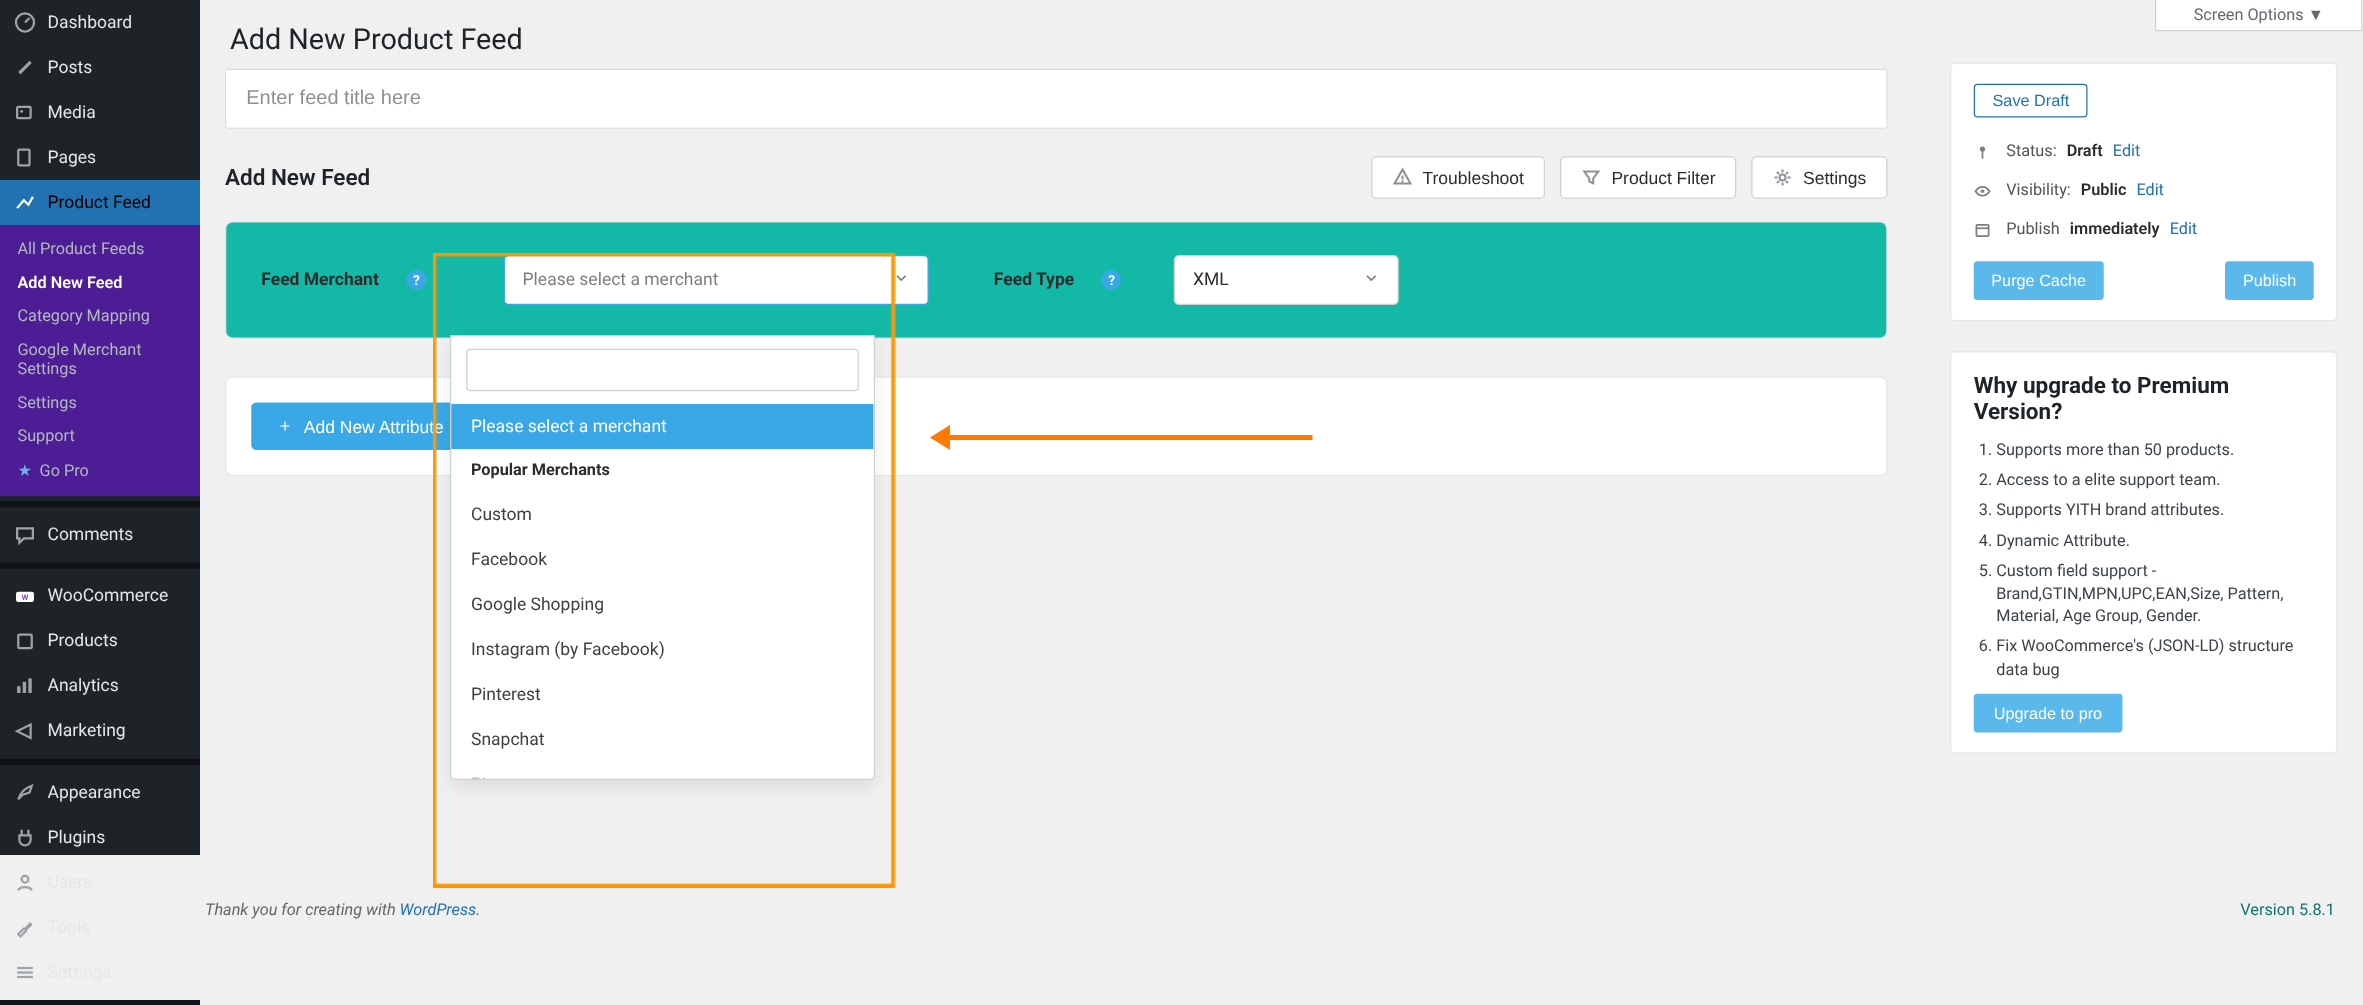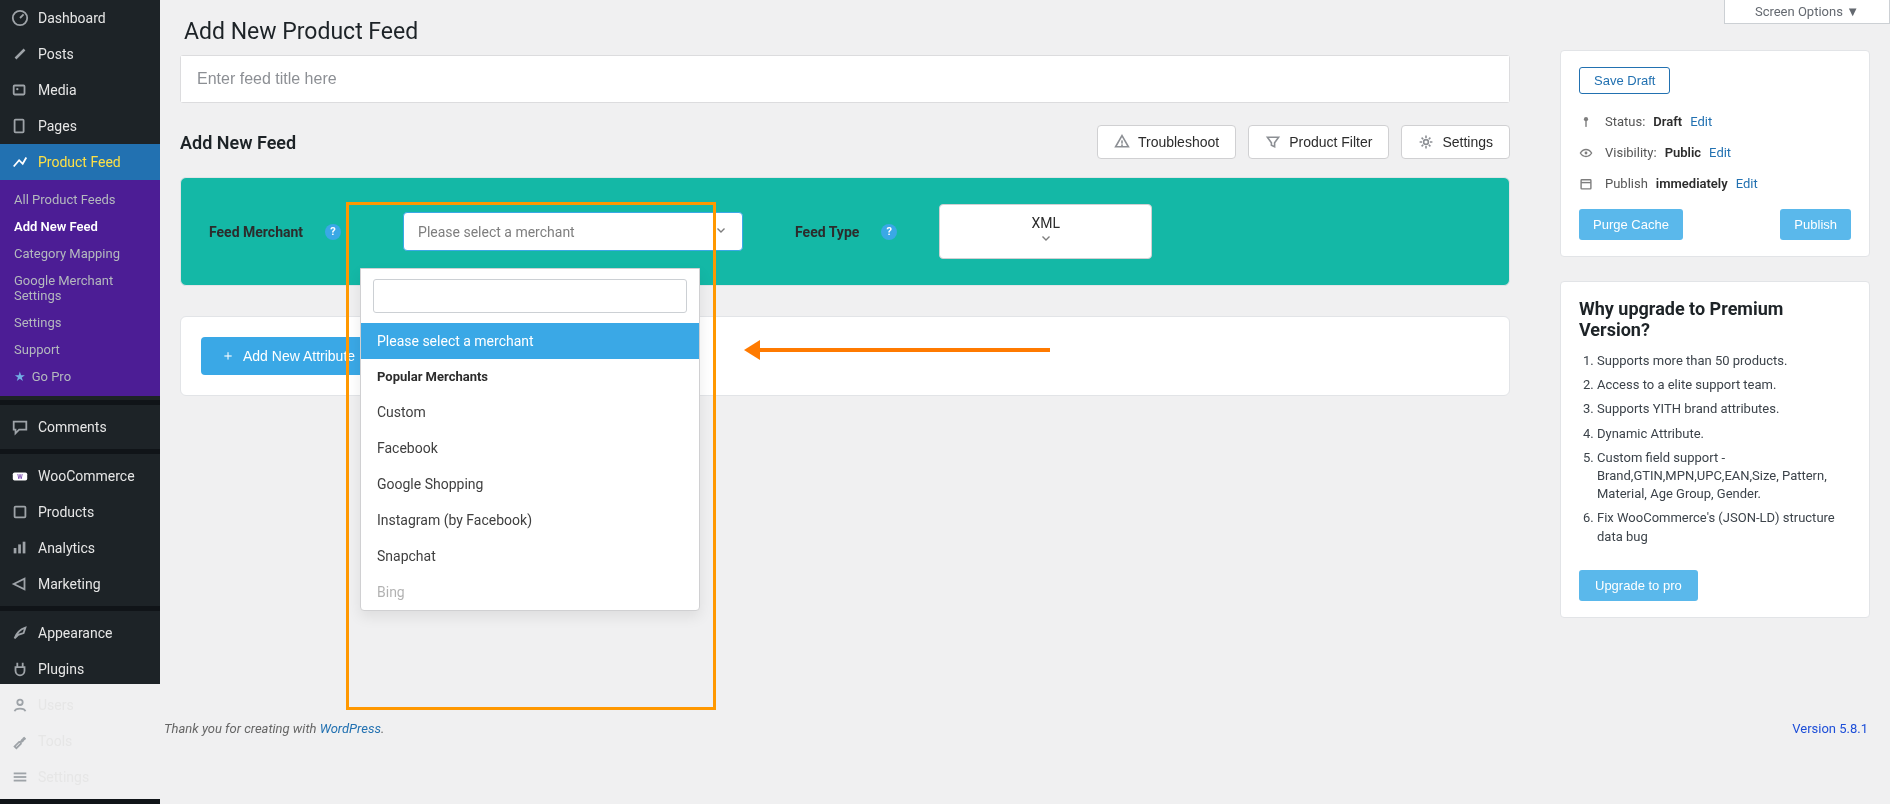--- a/index.html
+++ b/index.html
@@ -32,21 +32,21 @@
   cursor: pointer;
   gap: 8px;
 }
 .sidebar .menu-item .ico {
   width: 20px; height: 20px;
   display: inline-flex; align-items: center; justify-content: center;
   color: #9ea3a8;
 }
 .sidebar .menu-item.active {
   background: #2271b1;
-  color: #fde047;
+  color: #000000;
   position: relative;
 }
 .sidebar .menu-item.active .ico { color: #fff; }
 .sidebar .menu-item.active::after {
   content: "";
   position: absolute;
   right: -8px; top: 50%;
   margin-top: -8px;
   border: 8px solid transparent;
   border-right-color: #f0f0f1;
@@ -161,21 +161,21 @@
   display: flex; align-items: center; justify-content: space-between;
   border: 1px solid #3aa8e6;
   border-radius: 4px;
   padding: 10px 14px;
   width: 340px;
   background: #fff;
   color: #7e7e7e;
   font-size: 14px;
   cursor: pointer;
 }
-.select-box.plain { border-color: #d0d0d2; color: #2c2c2c; width: 213px; flex-direction: column; }
+.select-box.plain { border-color: #d0d0d2; color: #2c2c2c; width: 180px; }
 .chev { color: #7e7e7e; }
 
 
 .dropdown {
   position: absolute;
   width: 340px;
   background: #fff;
   border: 1px solid #d0d0d2;
   border-radius: 0 0 4px 4px;
   box-shadow: 0 6px 14px rgba(0,0,0,.08);
@@ -306,21 +306,21 @@
   color: #1d2327;
   margin-bottom: 12px;
 }
 .upgrade-box ol {
   padding-left: 18px;
   color: #3c434a;
   font-size: 13px;
 }
 .upgrade-box ol li { margin-bottom: 6px; line-height: 1.4; }
 .upgrade-btn {
-  margin-top: 18px;
+  margin-top: 3px;
   background: #5ab8eb;
   color: #fff;
   border: none;
   border-radius: 3px;
   padding: 8px 16px;
   font-size: 13px;
   cursor: pointer;
 }
 
 .footer-line {
@@ -330,21 +330,21 @@
   color: #666;
   font-size: 13px;
   font-style: italic;
 }
 .footer-line a { color: #2271b1; text-decoration: none; }
 .version {
   position: absolute;
   bottom: 68px;
   right: 22px;
   font-size: 13px;
-  color: #1d4ed8;
+  color: #0f766e;
   margin-left: 12px;
 }
 
 .left-col { width: 1330px; }
 </style>
 </head>
 <body>
 
 <nav class="sidebar">
   <ul>
@@ -581,20 +581,21 @@
     <div class="dd-search">
       <input type="text" style="">
     </div>
     <div class="dd-list">
       <div class="dd-item sel">Please select a merchant</div>
       <div class="dd-group">Popular Merchants</div>
       <div class="dd-item">Custom</div>
       <div class="dd-item">Facebook</div>
       <div class="dd-item">Google Shopping</div>
       <div class="dd-item">Instagram (by Facebook)</div>
+      <div class="dd-item">Pinterest</div>
       <div class="dd-item">Snapchat</div>
       <div class="dd-item" style="opacity:.4;">Bing</div>
     </div>
   </div>
 
   <div class="highlight-box" style="left:186px; top:202px; width:370px; height:508px; z-index:6;"></div>
   <div class="arrow-annot" style="left:590px; top:348px; width:300px; z-index:6;"></div>
 
   <aside class="meta-col">
     <div class="meta-box">

